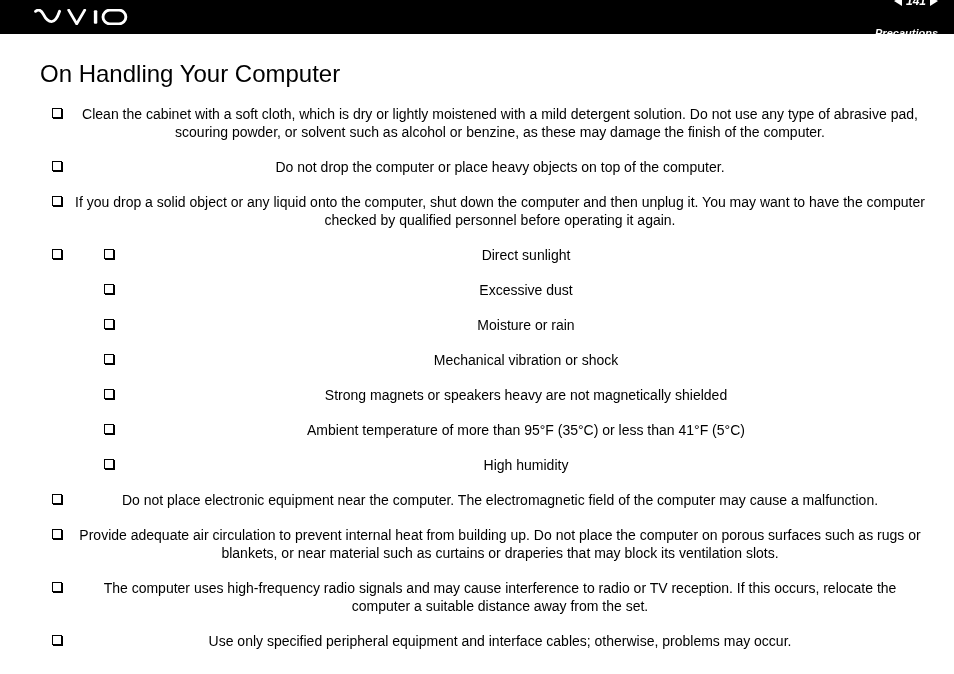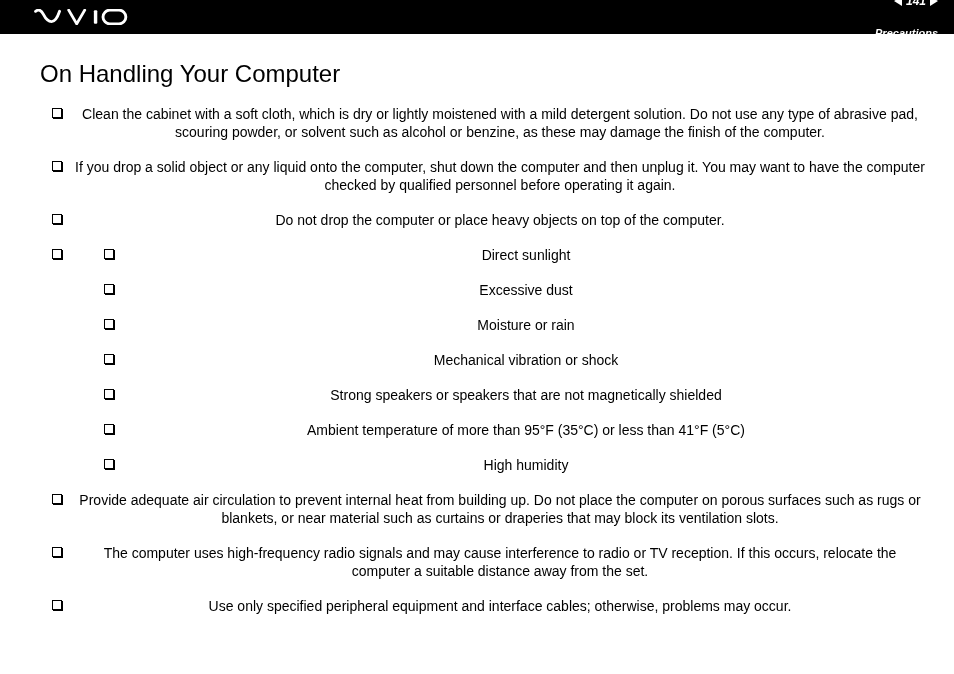--- a/index.html
+++ b/index.html
@@ -107,32 +107,32 @@
     </div>
     <div class="section-label">Precautions</div>
   </div>
 </div>
 
 <div class="content">
   <h1>On Handling Your Computer</h1>
 
   <ul class="bullet">
     <li><span class="sq"></span><span>Clean the cabinet with a soft cloth, which is dry or lightly moistened with a mild detergent solution. Do not use any type of abrasive pad, scouring powder, or solvent such as alcohol or benzine, as these may damage the finish of the computer.</span></li>
+    <li><span class="sq"></span><span>Do not drop the computer or place heavy objects on top of the computer.</span></li>
     <li><span class="sq"></span><span>If you drop a solid object or any liquid onto the computer, shut down the computer and then unplug it. You may want to have the computer checked by qualified personnel before operating it again.</span></li>
-    <li><span class="sq"></span><span>Do not drop the computer or place heavy objects on top of the computer.</span></li>
     <li><span class="sq"></span>
       <ul class="bullet nested">
         <li><span class="sq"></span></li>
         <li><span class="sq"></span><span>Direct sunlight</span></li>
         <li><span class="sq"></span><span>Excessive dust</span></li>
         <li><span class="sq"></span><span>Moisture or rain</span></li>
         <li><span class="sq"></span><span>Mechanical vibration or shock</span></li>
-        <li><span class="sq"></span><span>Strong speakers or speakers that are not magnetically shielded</span></li>
+        <li><span class="sq"></span><span>Strong magnets or speakers heavy are not magnetically shielded</span></li>
         <li><span class="sq"></span><span>Ambient temperature of more than 95°F (35°C) or less than 41°F (5°C)</span></li>
         <li><span class="sq"></span><span>High humidity</span></li>
       </ul>
     </li>
-    <li><span class="sq"></span></li>
+    <li><span class="sq"></span><span>Do not place electronic equipment near the computer. The electromagnetic field of the computer may cause a malfunction.</span></li>
     <li><span class="sq"></span><span>Provide adequate air circulation to prevent internal heat from building up. Do not place the computer on porous surfaces such as rugs or blankets, or near material such as curtains or draperies that may block its ventilation slots.</span></li>
     <li><span class="sq"></span><span>The computer uses high-frequency radio signals and may cause interference to radio or TV reception. If this occurs, relocate the computer a suitable distance away from the set.</span></li>
     <li><span class="sq"></span><span>Use only specified peripheral equipment and interface cables; otherwise, problems may occur.</span></li>
   </ul>
 </div>
 
 </body></html>

